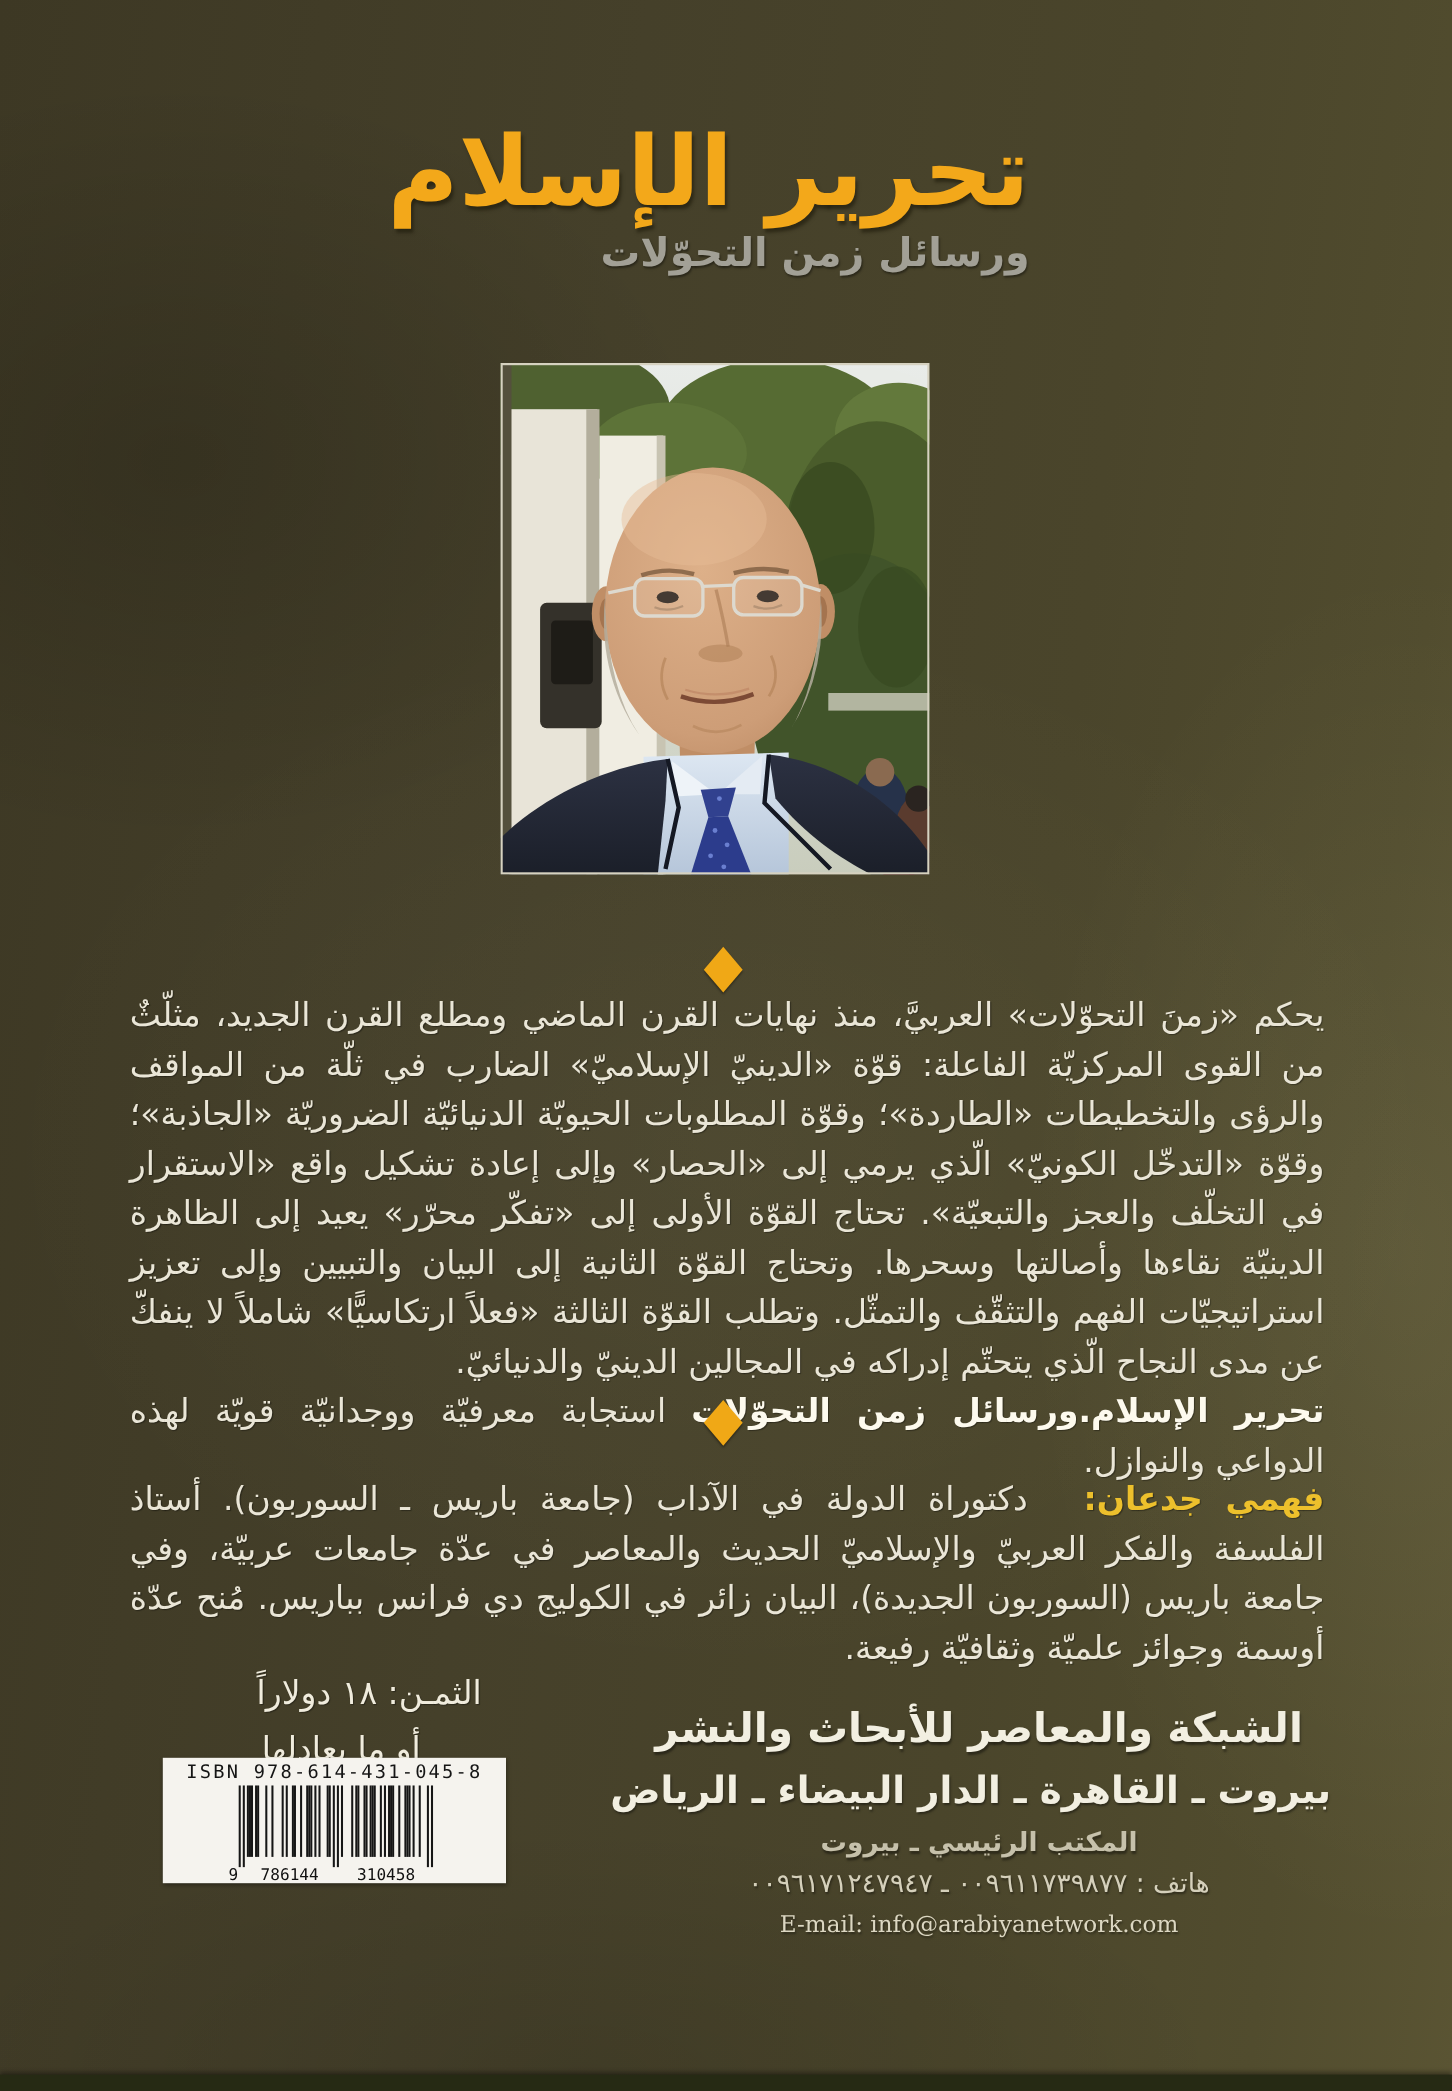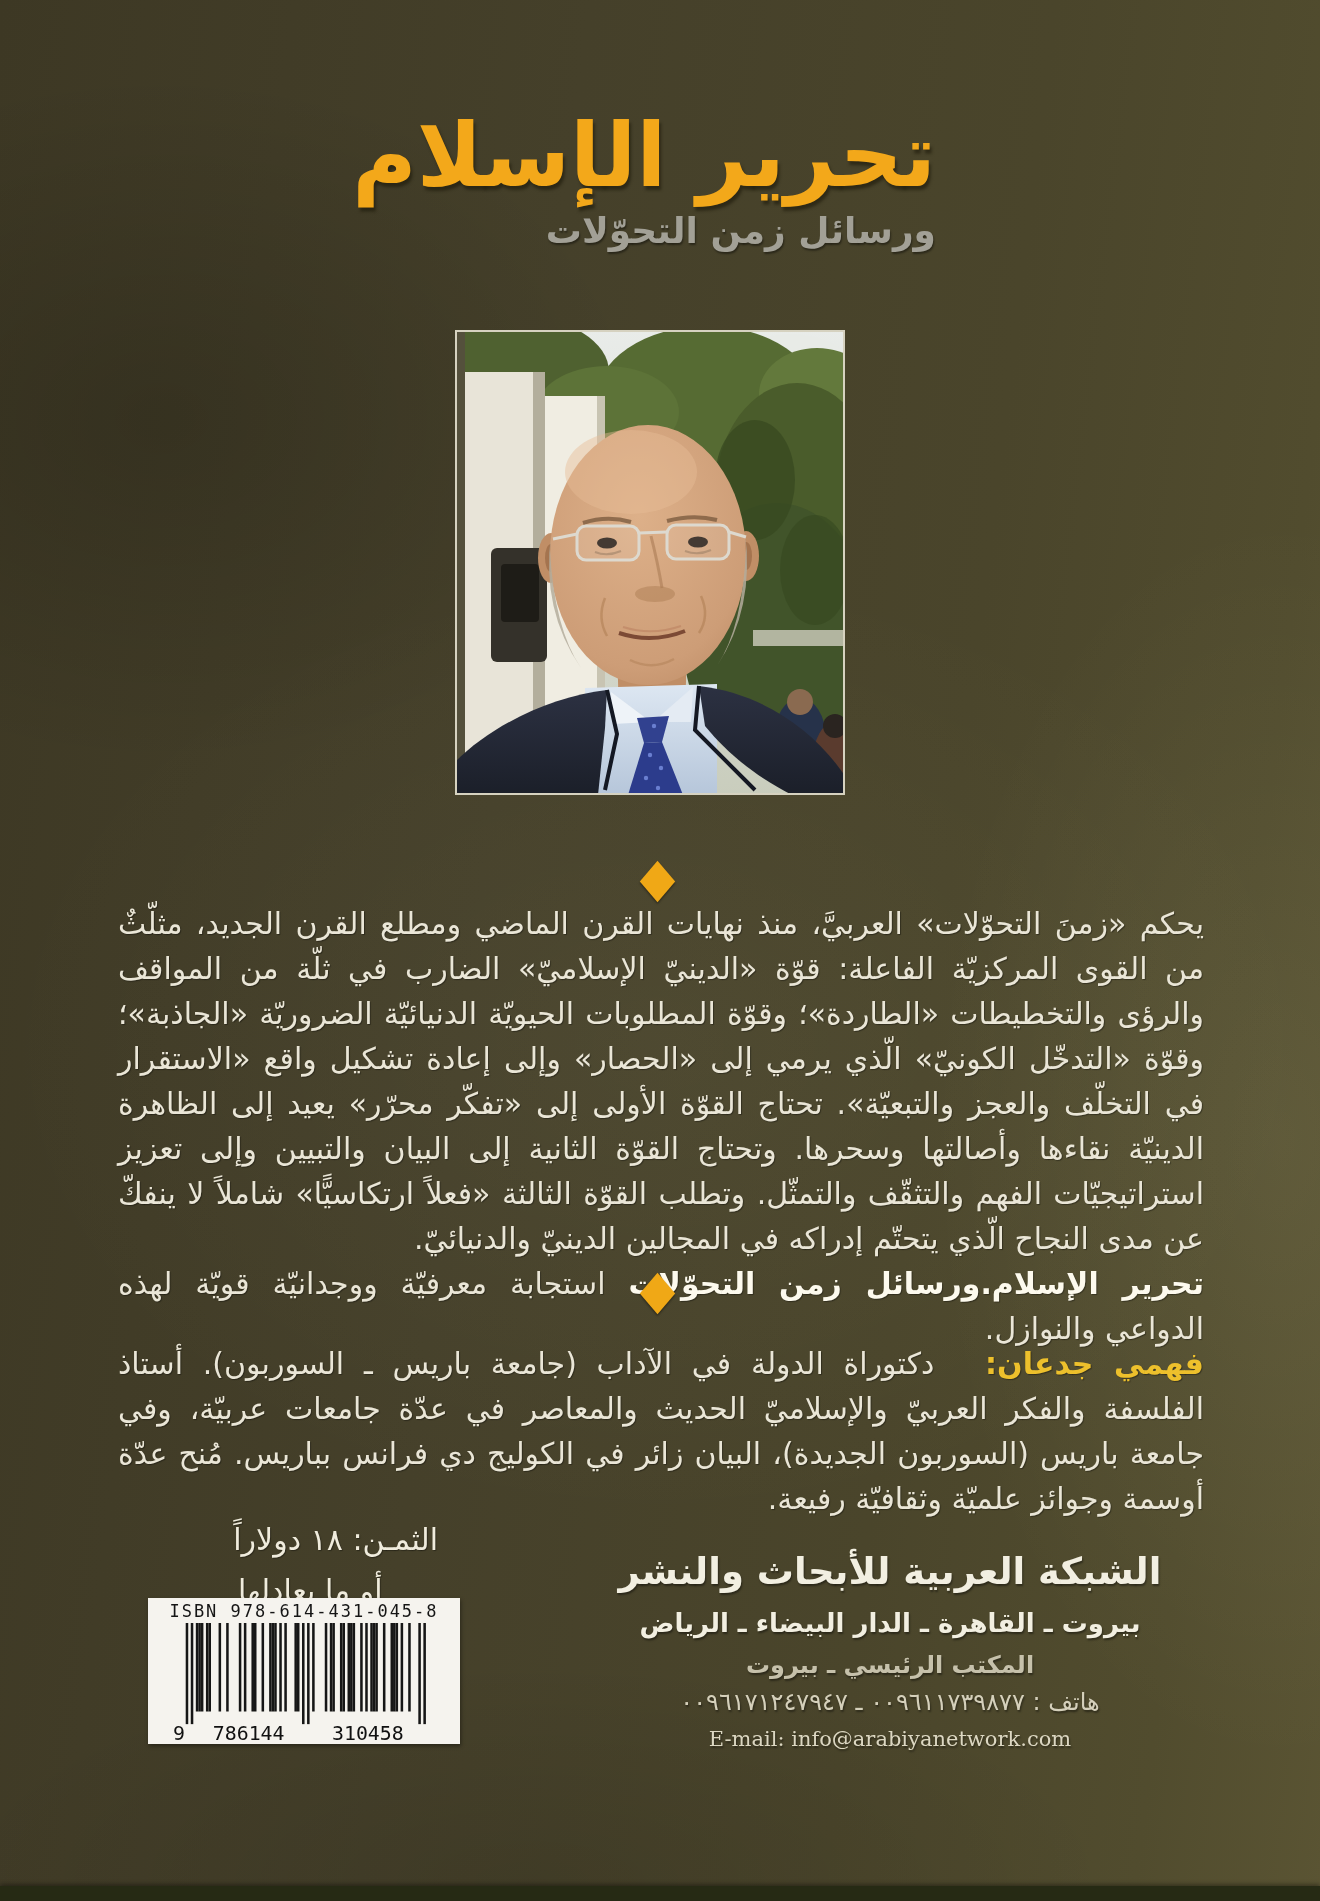--- a/index.html
+++ b/index.html
@@ -48,34 +48,34 @@
 
   .bio{position:absolute;top:1311px;left:118px;width:1086px;}
   .author-name{color:#edc02c;font-weight:bold;margin-left:31px;}
 
   .price-block{position:absolute;left:238px;top:1522px;width:200px;direction:rtl;color:#f0ecdd;
     font-size:30px;text-shadow:1px 1px 1px rgba(0,0,0,.35);}
   .price-line1{text-align:left;white-space:nowrap;}
   .price-line2{margin-top:16px;text-align:left;}
 
   .barcode-box{
-    position:absolute;left:148px;top:1598px;width:312px;height:146px;background:#f5f3ee;
+    position:absolute;left:148px;top:1598px;width:312px;height:114px;background:#f5f3ee;
     box-sizing:border-box;display:flex;flex-direction:column;align-items:center;padding-top:3px;
     box-shadow:1px 2px 4px rgba(0,0,0,.4);
   }
   .isbn-label{font-family:"DejaVu Sans Mono", monospace;font-size:17px;letter-spacing:2px;color:#151515;white-space:nowrap;}
   .barcode-svg{display:block;margin-top:2px;}
   .barcode-svg text{font-family:"DejaVu Sans Mono", monospace;font-size:22px;fill:#111;}
 
   .publisher-block{
     position:absolute;left:570px;top:1550px;width:640px;text-align:center;direction:rtl;color:#f2efe1;
     text-shadow:1px 2px 2px rgba(0,0,0,.4);
   }
   .publisher-name{font-size:37px;font-weight:bold;white-space:nowrap;}
-  .publisher-cities{margin-top:15px;font-size:26px;font-weight:bold;white-space:nowrap;}
+  .publisher-cities{margin-top:15px;font-size:34px;font-weight:bold;white-space:nowrap;}
   .publisher-office{margin-top:13px;font-size:24px;font-weight:600;color:#c6c1ab;}
   .publisher-phone{margin-top:9px;font-size:24px;color:#d5d0bb;white-space:nowrap;}
   .publisher-email{margin-top:11px;font-size:21px;color:#dcd7c2;direction:ltr;font-family:"DejaVu Serif", serif;}
 </style>
 </head>
 <body>
 
 <div class="cover">
 
   <div class="title-block">
@@ -249,21 +249,21 @@
         <rect x="243.6" y="0" width="2.8" height="98" fill="#161616"></rect>
         <rect x="246.4" y="0" width="2.8" height="98" fill="#161616"></rect>
         <rect x="252.0" y="0" width="2.8" height="98" fill="#161616"></rect>
         <rect x="260.4" y="0" width="2.8" height="98" fill="#161616"></rect>
         <rect x="271.6" y="0" width="2.8" height="112" fill="#161616"></rect>
         <rect x="277.2" y="0" width="2.8" height="112" fill="#161616"></rect>
       </svg>
   </div>
 
   <div class="publisher-block">
-    <div class="publisher-name">الشبكة العربية للأبحاث والنشر</div>
+    <div class="publisher-name">الشبكة والمعاصر للأبحاث والنشر</div>
     <div class="publisher-cities">بيروت ـ القاهرة ـ الدار البيضاء ـ الرياض</div>
     <div class="publisher-office">المكتب الرئيسي ـ بيروت</div>
     <div class="publisher-phone">هاتف : ٠٠٩٦١١٧٣٩٨٧٧ ـ ٠٠٩٦١٧١٢٤٧٩٤٧</div>
     <div class="publisher-email">E-mail: info@arabiyanetwork.com</div>
   </div>
 
   <div class="bottom-strip"></div>
 </div>
 
 </body></html>

